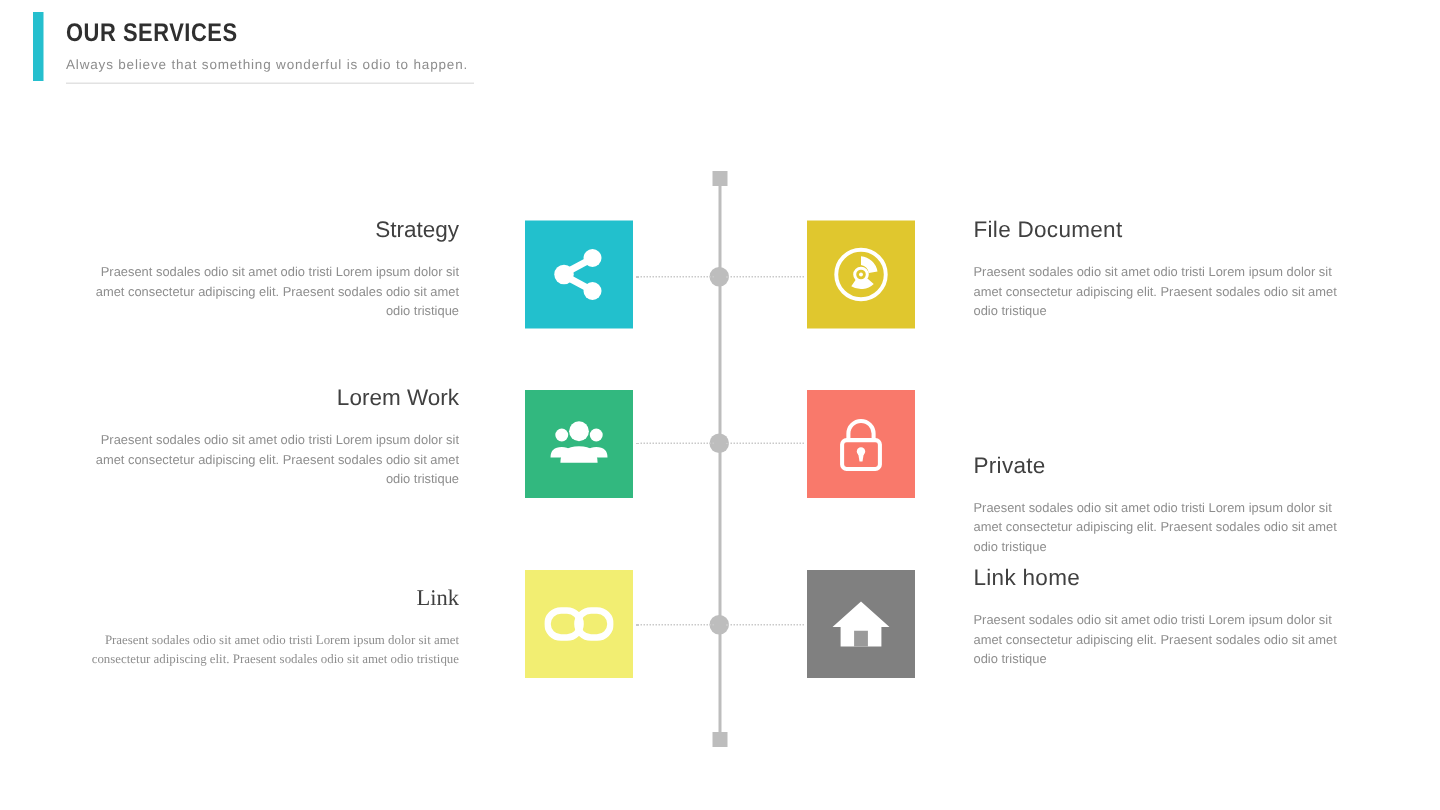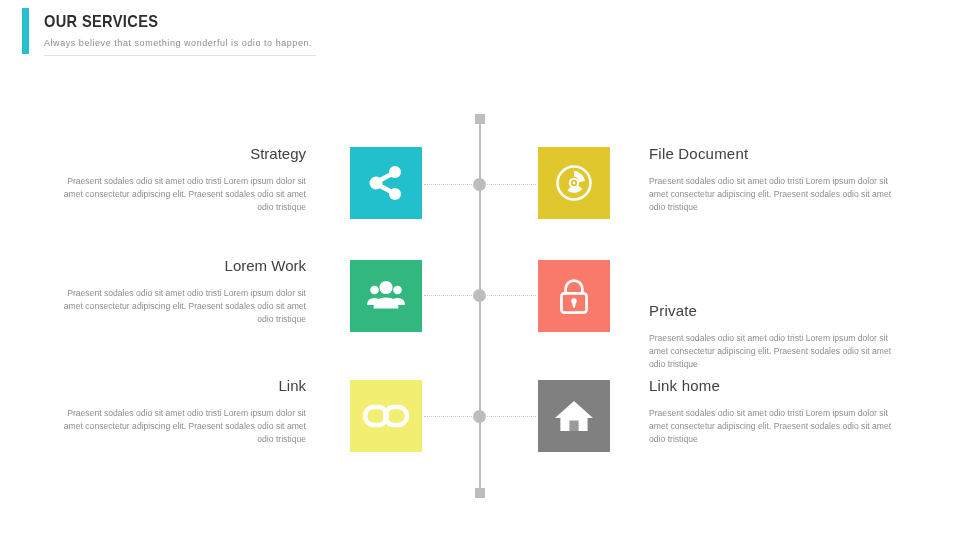--- a/index.html
+++ b/index.html
@@ -217,21 +217,21 @@
     <div class="tile right" style="top: 260px; background: rgb(249, 121, 107);">
       <span>
         <svg width="36" height="40" viewBox="0 0 36 40">
         <path d="M9.6 18 V13 a8.4 8.4 0 0 1 16.8 0 V18" fill="none" stroke="white" stroke-width="2.7"></path>
         <rect x="5.4" y="17.4" width="25.2" height="19.2" rx="3" fill="none" stroke="white" stroke-width="2.7"></rect>
         <circle cx="18" cy="25" r="2.8" fill="white"></circle>
         <path d="M16 25.5 h4 l-1 6.2 h-2 z" fill="white"></path>
       </svg>
       </span>
     </div>
-    <div class="txt-col left" style="position: absolute; top: 377px;">
+    <div class="txt-col left" style="position: absolute; top: 390px; font-family: Liberation Serif, serif;">
       <div class="svc-title">Link</div>
       <div class="svc-body">Praesent sodales odio sit amet odio tristi Lorem ipsum dolor sit amet consectetur adipiscing elit. Praesent sodales odio sit amet odio tristique</div>
     </div>
     <div class="tile left" style="top: 380px; background: rgb(242, 238, 114);">
       <span>
         <svg width="46" height="26" viewBox="0 0 46 26">
         <rect x="2" y="4" width="22" height="18" rx="9" fill="none" stroke="white" stroke-width="4.4"></rect>
         <rect x="22" y="4" width="22" height="18" rx="9" fill="none" stroke="white" stroke-width="4.4"></rect>
       </svg>
       </span>

